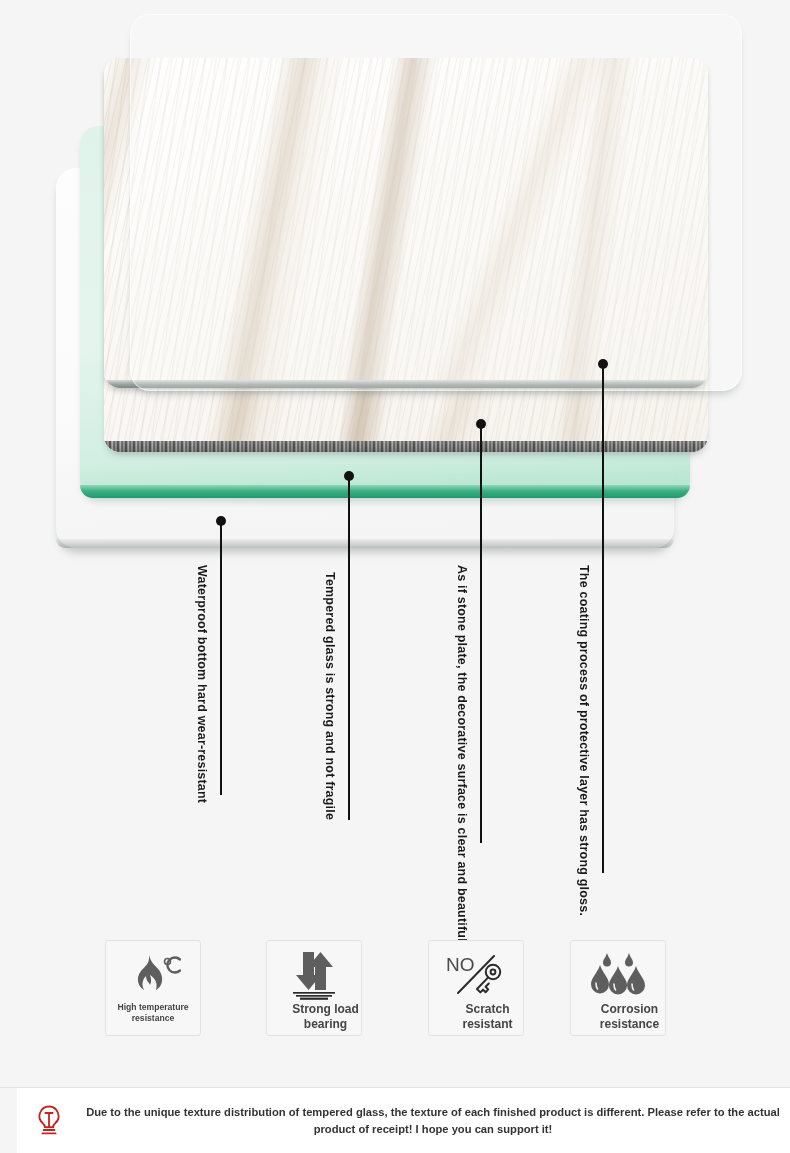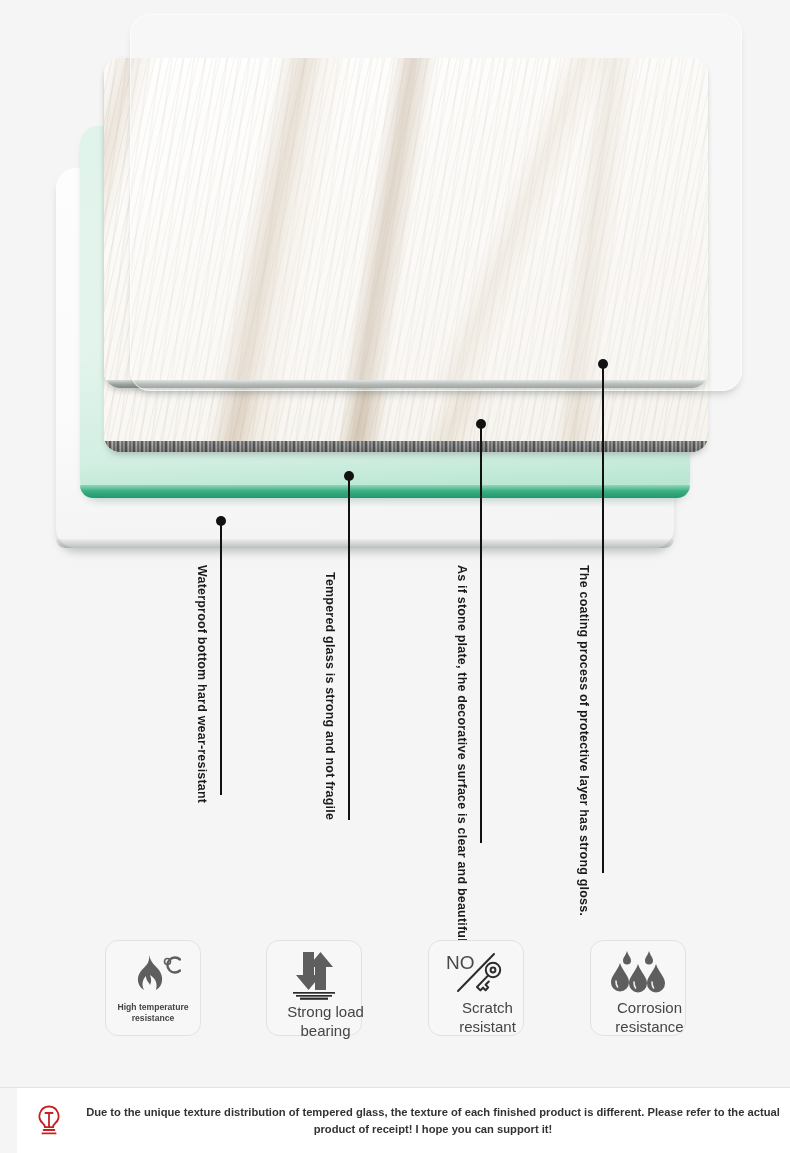--- a/index.html
+++ b/index.html
@@ -156,21 +156,21 @@
     position:absolute;
     left:0; top:940px;
     width:790px; height:105px;
   }
   .feat {
     position:absolute;
     top:0;
     width:96px; height:96px;
     background:#f7f7f7;
     border:1px solid #e2e2e2;
-    border-radius:13px;
+    border-radius:3px;
     box-sizing:border-box;
     display:flex;
     flex-direction:column;
     align-items:center;
     justify-content:flex-start;
     padding-top:9px;
   }
   .feat .glyph {
     height:50px;
     display:flex; align-items:center; justify-content:center;
@@ -180,22 +180,22 @@
     font-size:8.6px;
     font-weight:700;
     line-height:1.28;
     color:#454545;
     text-align:center;
     width:104px;
   }
   .feat.f1 { left:105px; }
   .feat.f2 { left:266px; }
   .feat.f3 { left:428px; }
-  .feat.f4 { left:590px; }
-  .feat.f2 .caption, .feat.f3 .caption, .feat.f4 .caption { font-size:15px; font-weight:400;margin-left:23px; }
+  .feat.f4 { left:570px; }
+  .feat.f2 .caption, .feat.f3 .caption, .feat.f4 .caption { font-size:12px; font-weight:700;margin-left:23px; }
 
   
   .footer-rule {
     position:absolute; left:0; top:1087px;
     width:790px; height:1px; background:#e3e3e3;
   }
   .footer {
     position:absolute;
     left:17px; top:1088px;
     width:790px; height:65px;

